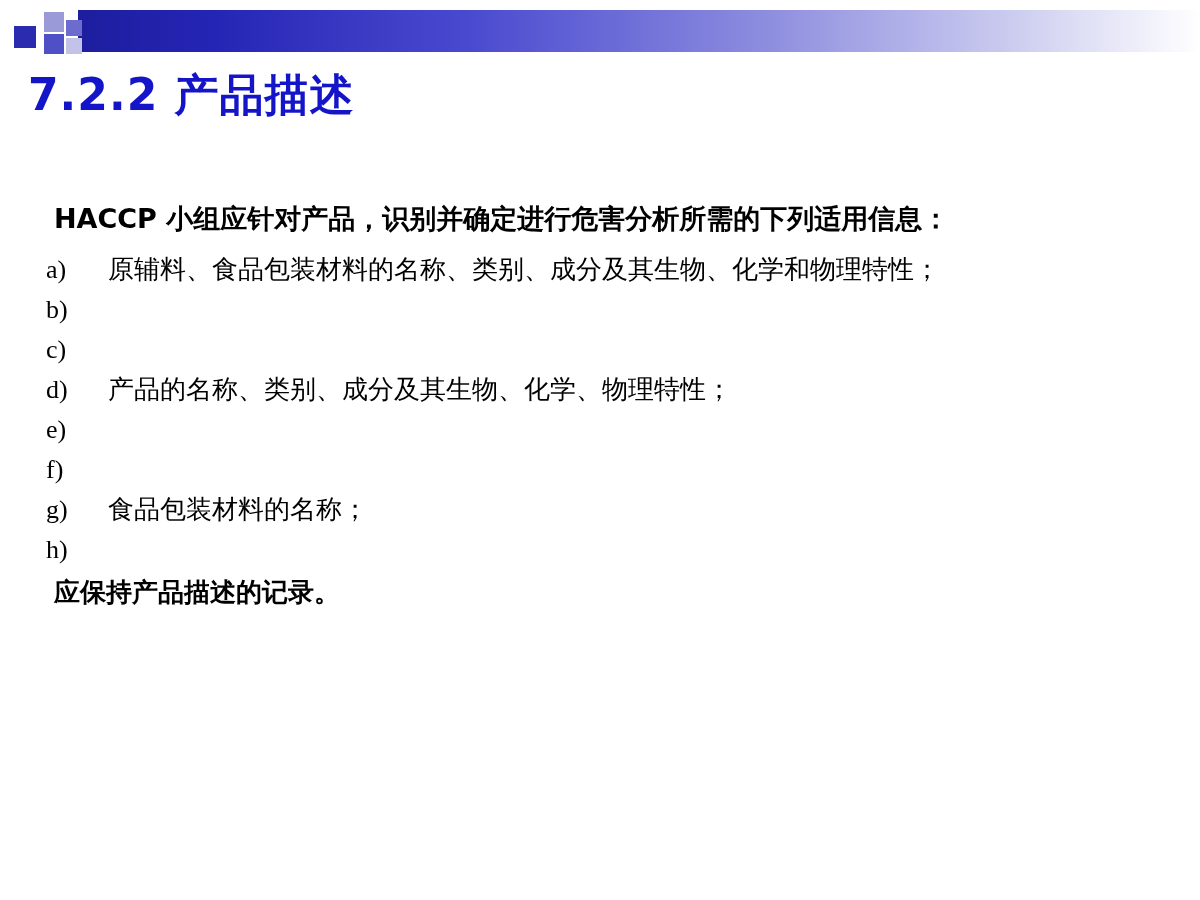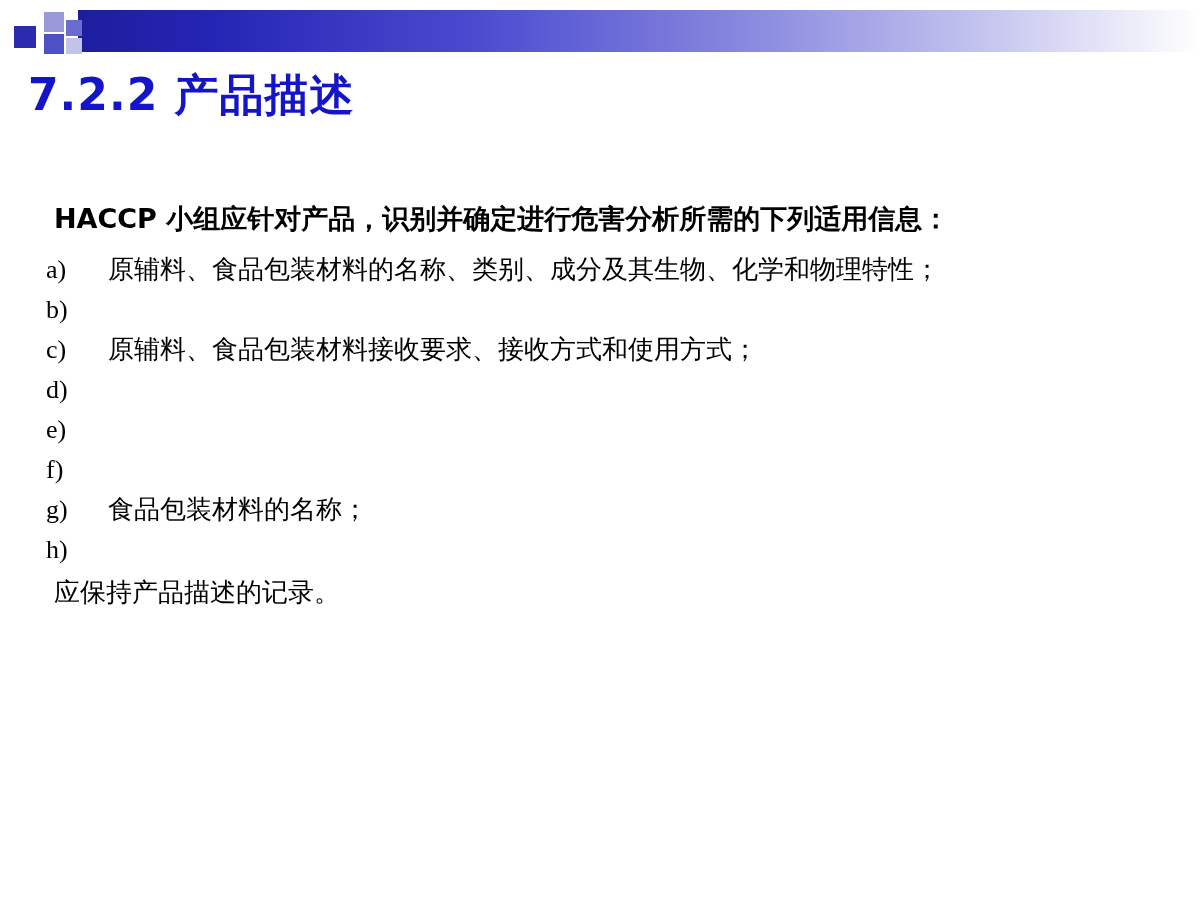--- a/index.html
+++ b/index.html
@@ -91,21 +91,21 @@
   }
   .item-text {
     font-family: "DejaVu Sans", "Liberation Sans", sans-serif;
     font-weight: normal;
     font-size: 26px;
     color: #000000;
     line-height: 1.15;
   }
   .closing {
     font-family: "DejaVu Sans", "Liberation Sans", sans-serif;
-    font-weight: normal;
+    font-weight: bold;
     font-size: 26px;
     color: #000000;
     margin-top: 0;
     margin-left: 8px;
     white-space: nowrap;
   }
 </style>
 </head>
 <body>
 
@@ -128,24 +128,24 @@
 
     <div class="item">
       <span class="item-marker">a)</span>
       <span class="item-text">原辅料、食品包装材料的名称、类别、成分及其生物、化学和物理特性；</span>
     </div>
     <div class="item">
       <span class="item-marker">b)</span>
     </div>
     <div class="item">
       <span class="item-marker">c)</span>
-      <span class="item-text">原辅料、食品包装材料接收要求、接收方式和使用方式；</span>
     </div>
     <div class="item">
       <span class="item-marker">d)</span>
+      <span class="item-text">产品的名称、类别、成分及其生物、化学、物理特性；</span>
     </div>
     <div class="item">
       <span class="item-marker">e)</span>
     </div>
     <div class="item">
       <span class="item-marker">f)</span>
     </div>
     <div class="item">
       <span class="item-marker">g)</span>
       <span class="item-text">食品包装材料的名称；</span>

